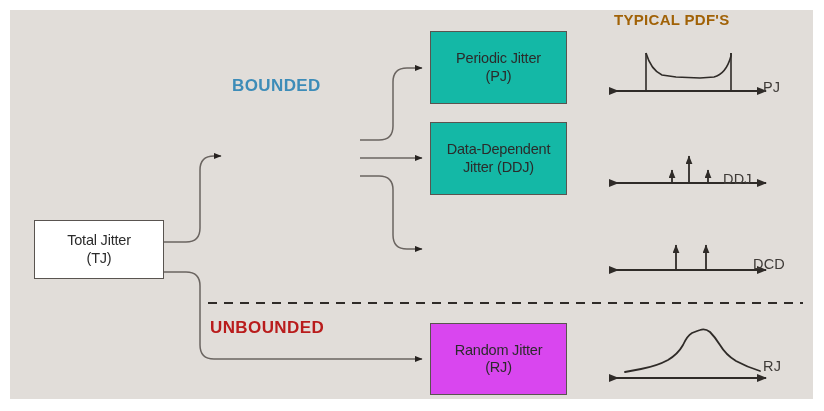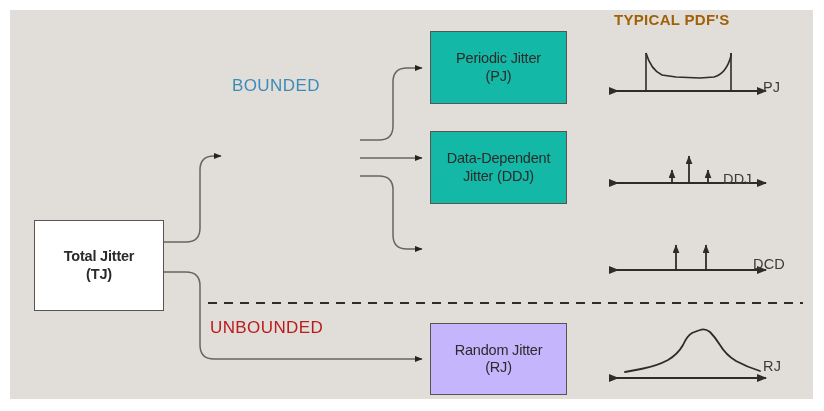--- a/index.html
+++ b/index.html
@@ -41,34 +41,34 @@
     display: flex;
     align-items: center;
     justify-content: center;
     text-align: center;
     line-height: 1.18;
     color: #2b2b2b;
     font-size: 14.5px;
     letter-spacing: -0.2px;
   }
   .node-blue { background: #14b8a6; }
-  .node-orange { background: #c4b5fd; }
+  .node-orange { background: #d946ef; }
   .node-white { background: #ffffff; }
   .node span { display: block; }
 
-  #node-tj   { left: 34px;  top: 220px; width: 130px; height: 91px; font-weight: bold; }
+  #node-tj   { left: 34px;  top: 220px; width: 130px; height: 59px; }
   #node-dj   { left: 229px; top: 120px; width: 131px; height: 72px; }
   #node-pj   { left: 430px; top: 31px;  width: 137px; height: 73px; }
-  #node-ddj  { left: 430px; top: 131px; width: 137px; height: 73px; }
+  #node-ddj  { left: 430px; top: 122px; width: 137px; height: 73px; }
   #node-dcd  { left: 430px; top: 212px; width: 137px; height: 73px; }
   #node-rj   { left: 430px; top: 323px; width: 137px; height: 72px; }
 
   .region-label {
     position: absolute;
-    font-weight: normal;
+    font-weight: bold;
     font-size: 17px;
     letter-spacing: 0.4px;
   }
   #label-bounded   { left: 232px; top: 76px;  color: #3d8cb8; }
   #label-unbounded { left: 210px; top: 318px; color: #b91c1c; }
 
   #pdf-title {
     position: absolute;
     left: 614px;
     top: 11px;

